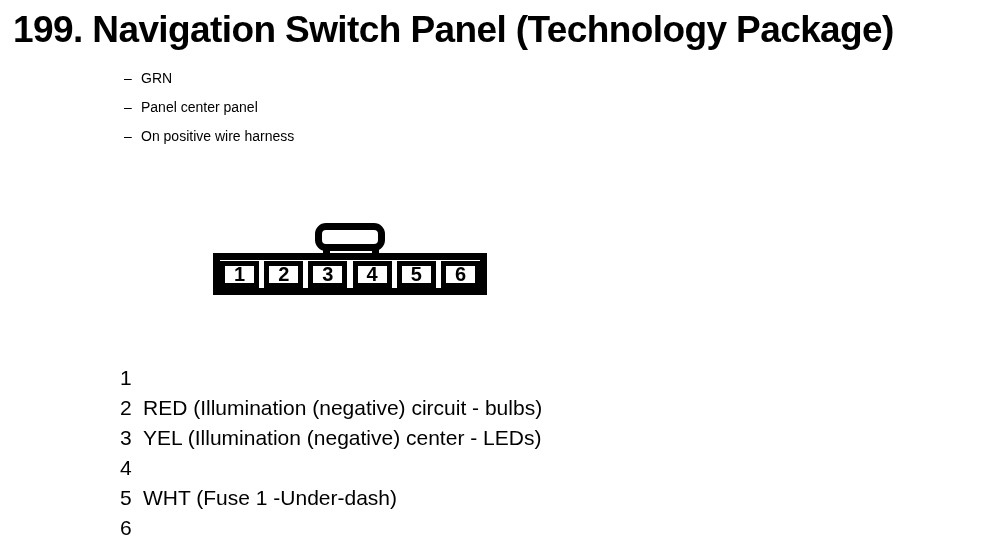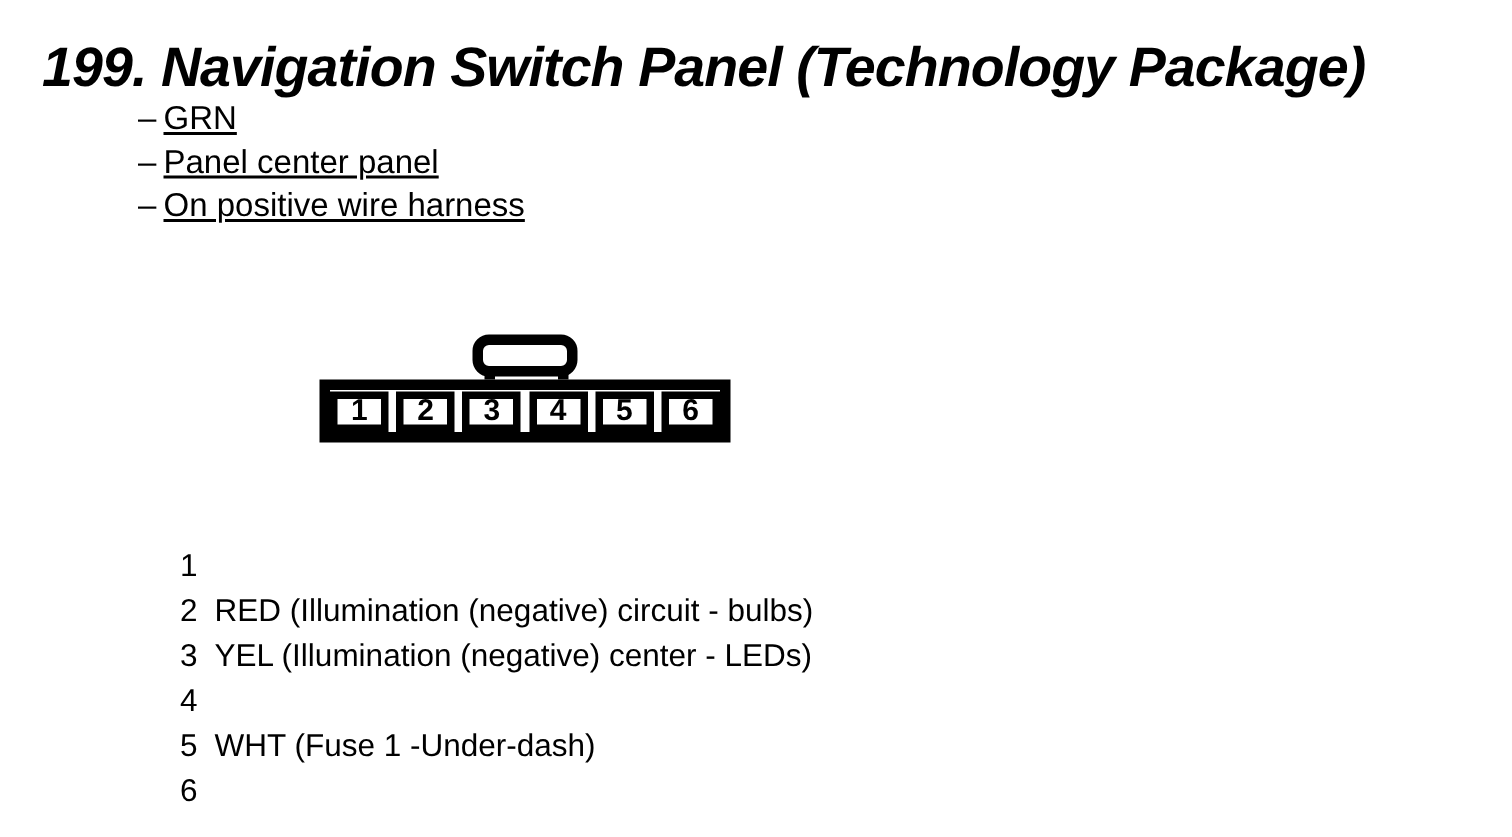--- a/index.html
+++ b/index.html
@@ -13,34 +13,32 @@
     height: 558px;
     background: #ffffff;
     color: #000000;
     font-family: "Liberation Sans", sans-serif;
     overflow: hidden;
   }
   .title {
     position: absolute;
     left: 13px;
     top: 9px;
-    margin: 15px;
+    margin: 0;
     font-size: 37px;
     font-weight: 700;
     letter-spacing: -0.6px;
     white-space: nowrap;
-    font-style: italic;
   }
   .notes {
     position: absolute;
-    left: 92px;
+    left: 124px;
     top: 64px;
-    font-size: 22px;
+    font-size: 14px;
     line-height: 29px;
-    text-decoration: underline;
   }
   .note-line { white-space: nowrap; }
   .note-dash {
     display: inline-block;
     width: 17px;
   }
   
   .connector-tab {
     position: absolute;
     left: 315px;

